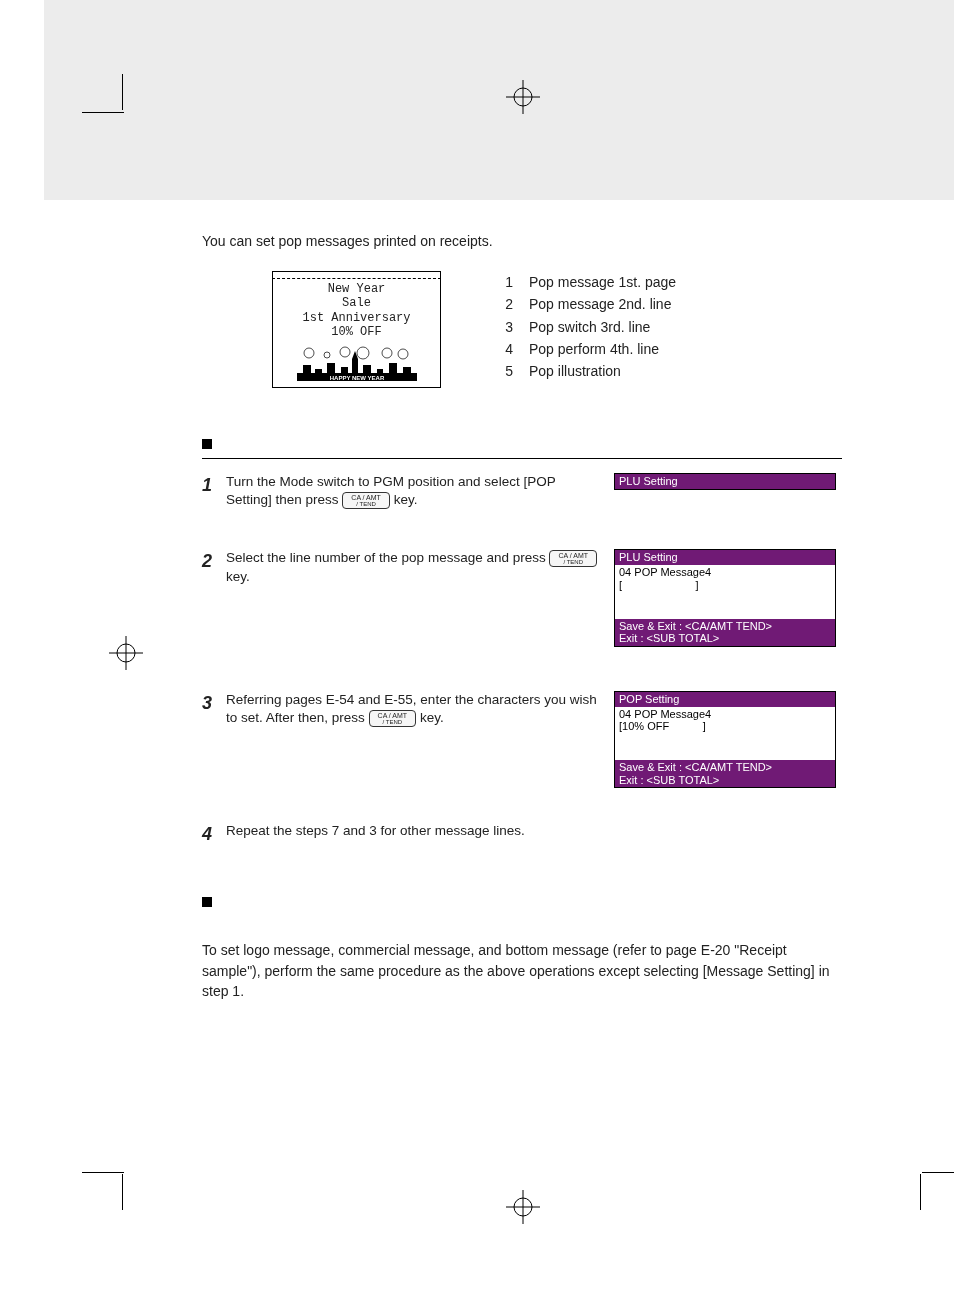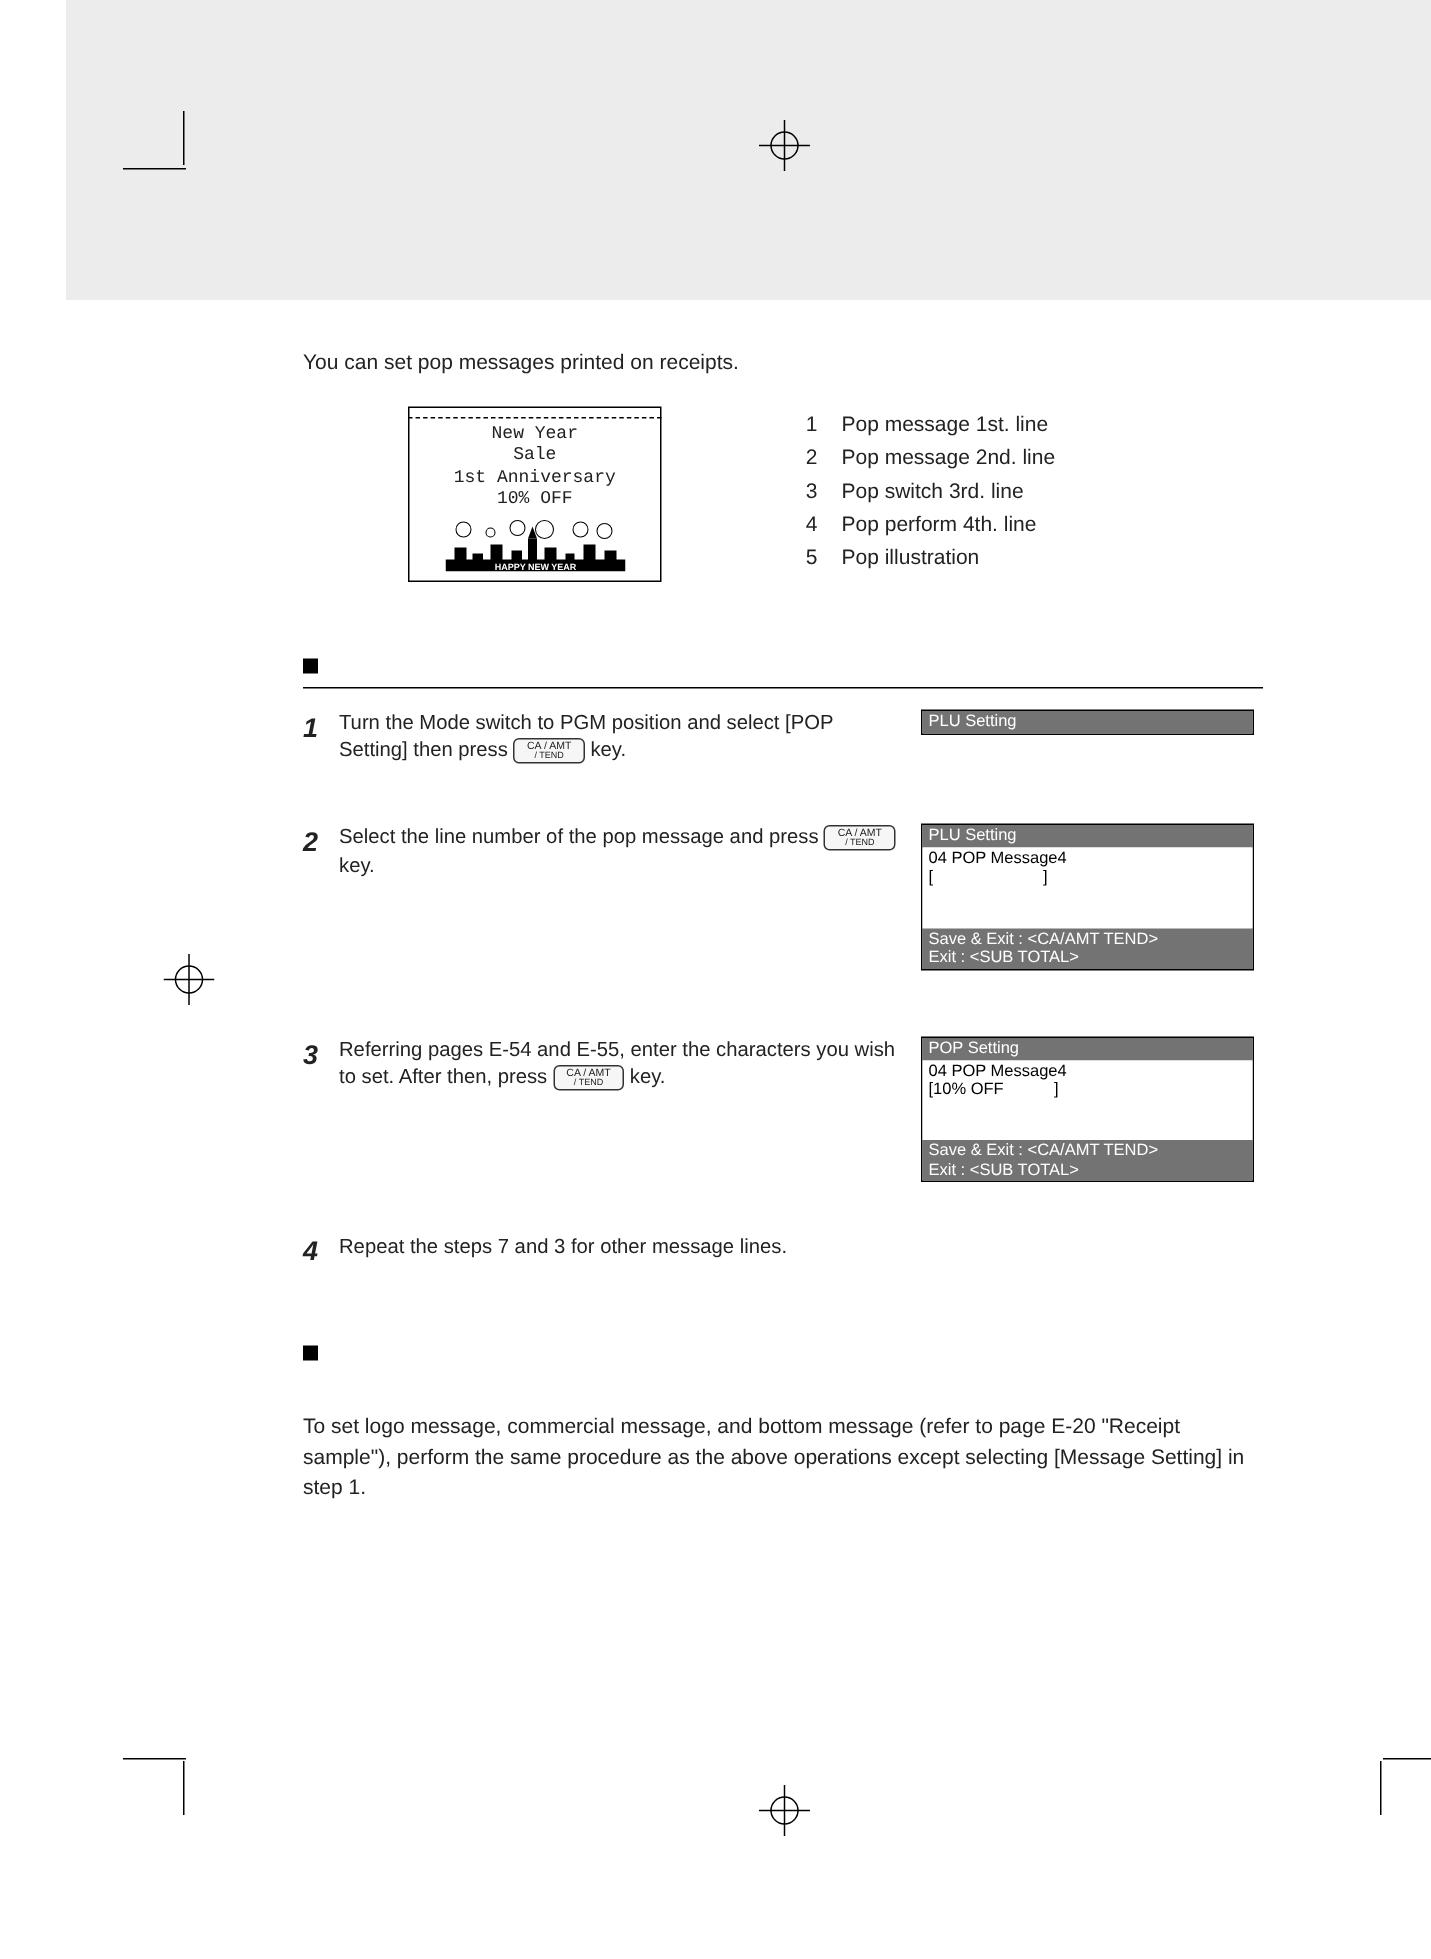--- a/index.html
+++ b/index.html
@@ -52,21 +52,21 @@
     top: 232px;
     width: 640px;
     font-size: 13.5px;
     line-height: 1.35;
   }
   .intro { font-size: 14px; margin-bottom: 20px; }
 
   .illustration-row {
     display: flex;
     align-items: flex-start;
-    gap: 92px;
+    gap: 60px;
     margin-top: 8px;
     margin-left: 70px;
   }
   .receipt {
     width: 155px;
     border: 1px solid #000;
     padding: 10px 6px 4px 6px;
     font-family: "Courier New", monospace;
     font-size: 12px;
     line-height: 1.2;
@@ -121,21 +121,21 @@
   .lcd {
     width: 220px;
     font-family: Arial, Helvetica, sans-serif;
     font-size: 11px;
     line-height: 1.15;
     border: 1px solid #000;
     background: #fff;
     margin-bottom: 4px;
   }
   .lcd .head, .lcd .foot {
-    background: #737373;
+    background: #701a75;
     color: #fff;
     padding: 1px 4px;
     white-space: pre;
   }
   .lcd .body {
     padding: 1px 4px 2px 4px;
     background: #fff;
     color: #000;
     white-space: pre;
     min-height: 14px;
@@ -220,21 +220,21 @@
               <rect x="106" y="22" width="8" height="12"></rect>
           </g>
           <rect x="0" y="28" width="120" height="8" fill="#000"></rect>
           <text x="60" y="35" text-anchor="middle" font-size="6" font-weight="bold" fill="#fff" font-family="Arial">HAPPY NEW YEAR</text>
         </svg>
       </div>
 
       <div class="legend-list">
         <div class="row">
             <span class="num">1</span>
-            <span>Pop message 1st. line</span>
+            <span>Pop message 1st. page</span>
           </div>
         <div class="row">
             <span class="num">2</span>
             <span>Pop message 2nd. line</span>
           </div>
         <div class="row">
             <span class="num">3</span>
             <span>Pop switch 3rd. line</span>
           </div>
         <div class="row">

